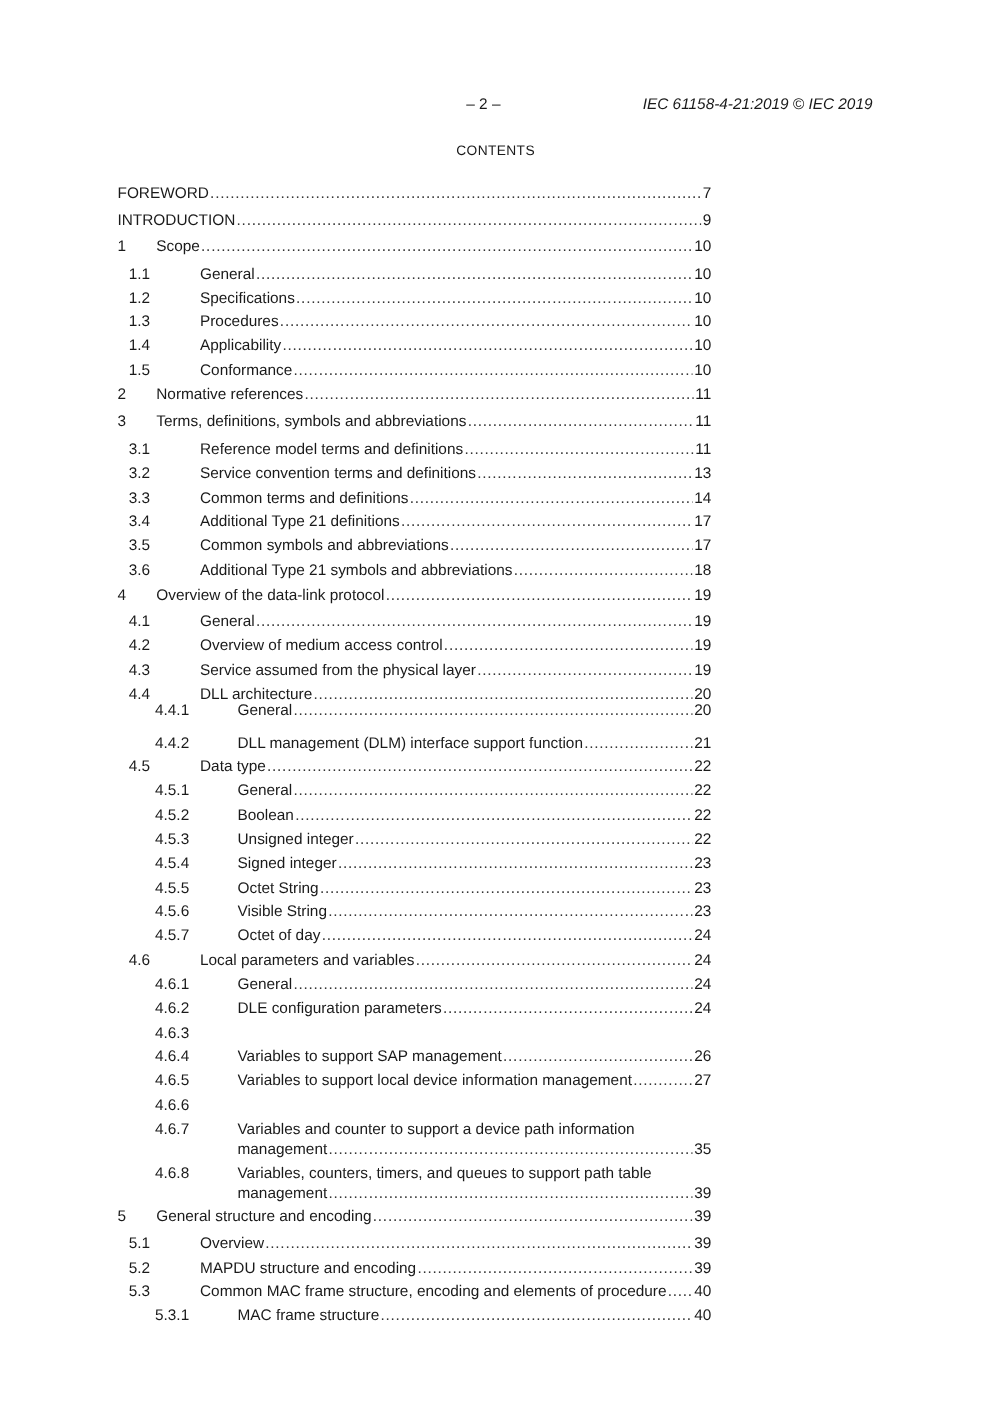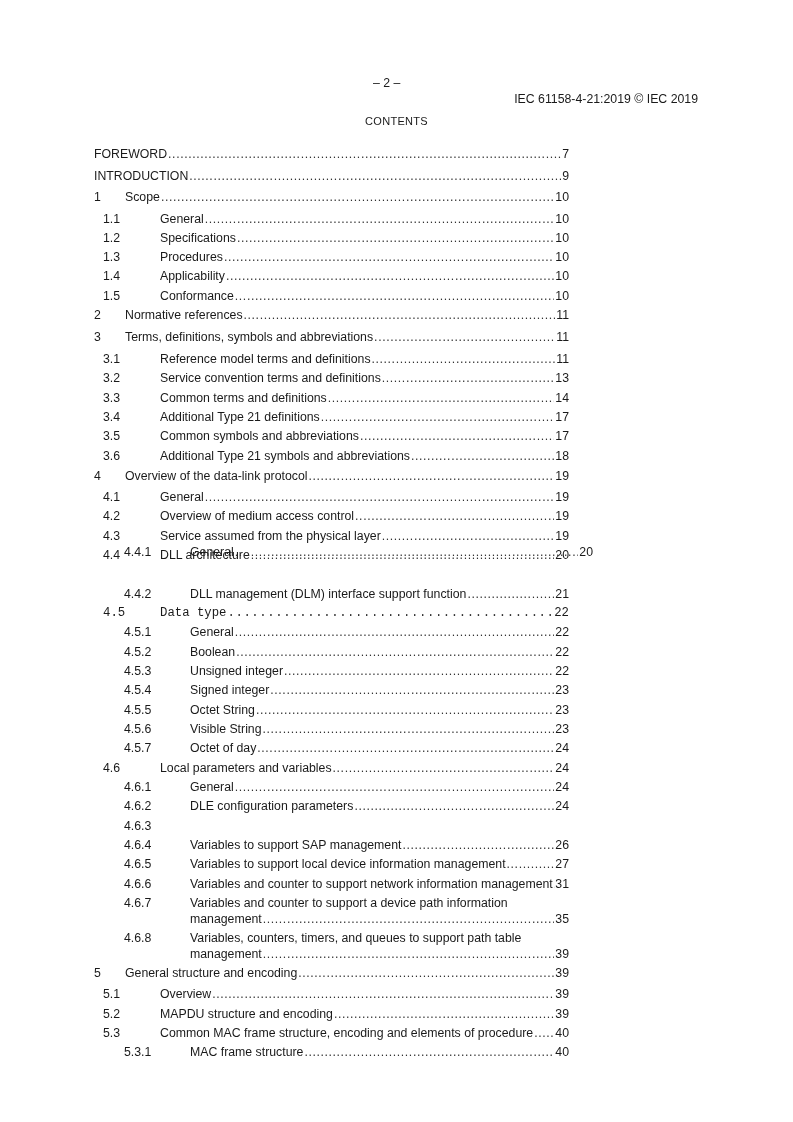--- a/index.html
+++ b/index.html
@@ -5,21 +5,21 @@
   html, body { margin: 0; padding: 0; background: #ffffff; }
   body {
     width: 793px; height: 1122px; position: relative; overflow: hidden;
     font-family: "Liberation Sans", sans-serif; color: #1a1a1a;
   }
   .header {
     position: absolute; top: 76px; left: 0; width: 793px; height: 16px;
     font-size: 12.3px;
   }
   .header .page-num { position: absolute; left: 373px; top: 0; }
-  .header .doc-id { position: absolute; right: 95px; top: 16px; }
+  .header .doc-id { position: absolute; right: 95px; top: 0; font-style: italic; }
   .title {
     position: absolute; top: 115px; left: 0; width: 793px; text-align: center;
     font-size: 11px; letter-spacing: 0.3px;
   }
   .toc { position: absolute; left: 0; top: 0; width: 793px; }
   .toc-entry {
     position: absolute; left: 0; width: 664px; height: 16px;
     font-size: 12.3px; line-height: 16px;
   }
   .toc-entry .num { position: absolute; top: 0; white-space: nowrap; }
@@ -216,37 +216,37 @@
       </span>
     </div>
     <div class="toc-entry lvl2" style="top: 547px;">
       <span class="num">4.4</span>
       <span class="line">
         <span class="label">DLL architecture</span>
         <span class="dots"></span>
         <span class="pg">20</span>
       </span>
     </div>
-    <div class="toc-entry lvl3" style="top: 544px; padding-left: 24px;">
+    <div class="toc-entry lvl3" style="top: 560px;">
       <span class="num">4.4.1</span>
       <span class="line">
         <span class="label">General</span>
         <span class="dots"></span>
         <span class="pg">20</span>
       </span>
     </div>
     <div class="toc-entry lvl3" style="top: 586px;">
       <span class="num">4.4.2</span>
       <span class="line">
         <span class="label">DLL management (DLM) interface support function</span>
         <span class="dots"></span>
         <span class="pg">21</span>
       </span>
     </div>
-    <div class="toc-entry lvl2" style="top: 605px; font-family: Liberation Mono, monospace;">
+    <div class="toc-entry lvl2" style="top: 605px;">
       <span class="num">4.5</span>
       <span class="line">
         <span class="label">Data type</span>
         <span class="dots"></span>
         <span class="pg">22</span>
       </span>
     </div>
     <div class="toc-entry lvl3" style="top: 624px;">
       <span class="num">4.5.1</span>
       <span class="line">
@@ -341,25 +341,20 @@
     <div class="toc-entry lvl3" style="top: 856px;">
       <span class="num">4.6.5</span>
       <span class="line">
         <span class="label">Variables to support local device information management</span>
         <span class="dots"></span>
         <span class="pg">27</span>
       </span>
     </div>
     <div class="toc-entry lvl3" style="top: 876px;">
       <span class="num">4.6.6</span>
-      <span class="line">
-        <span class="label">Variables and counter to support network information management</span>
-        <span class="dots"></span>
-        <span class="pg">31</span>
-      </span>
     </div>
     <div class="toc-entry lvl3" style="top: 895px;">
       <span class="num">4.6.7</span>
       <span class="cont-first">Variables and counter to support a device path information</span>
     </div>
     <div class="toc-entry lvl3" style="top: 911px;">
       <span class="line">
         <span class="label">management</span>
         <span class="dots"></span>
         <span class="pg">35</span>

